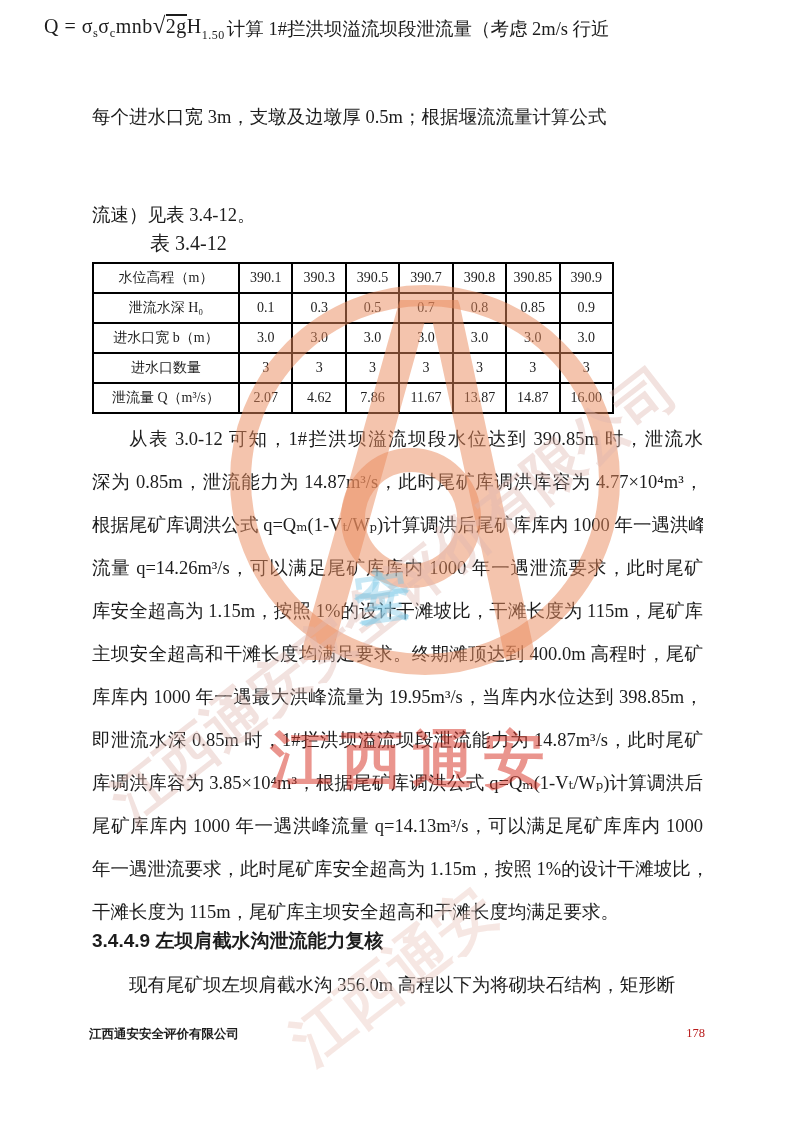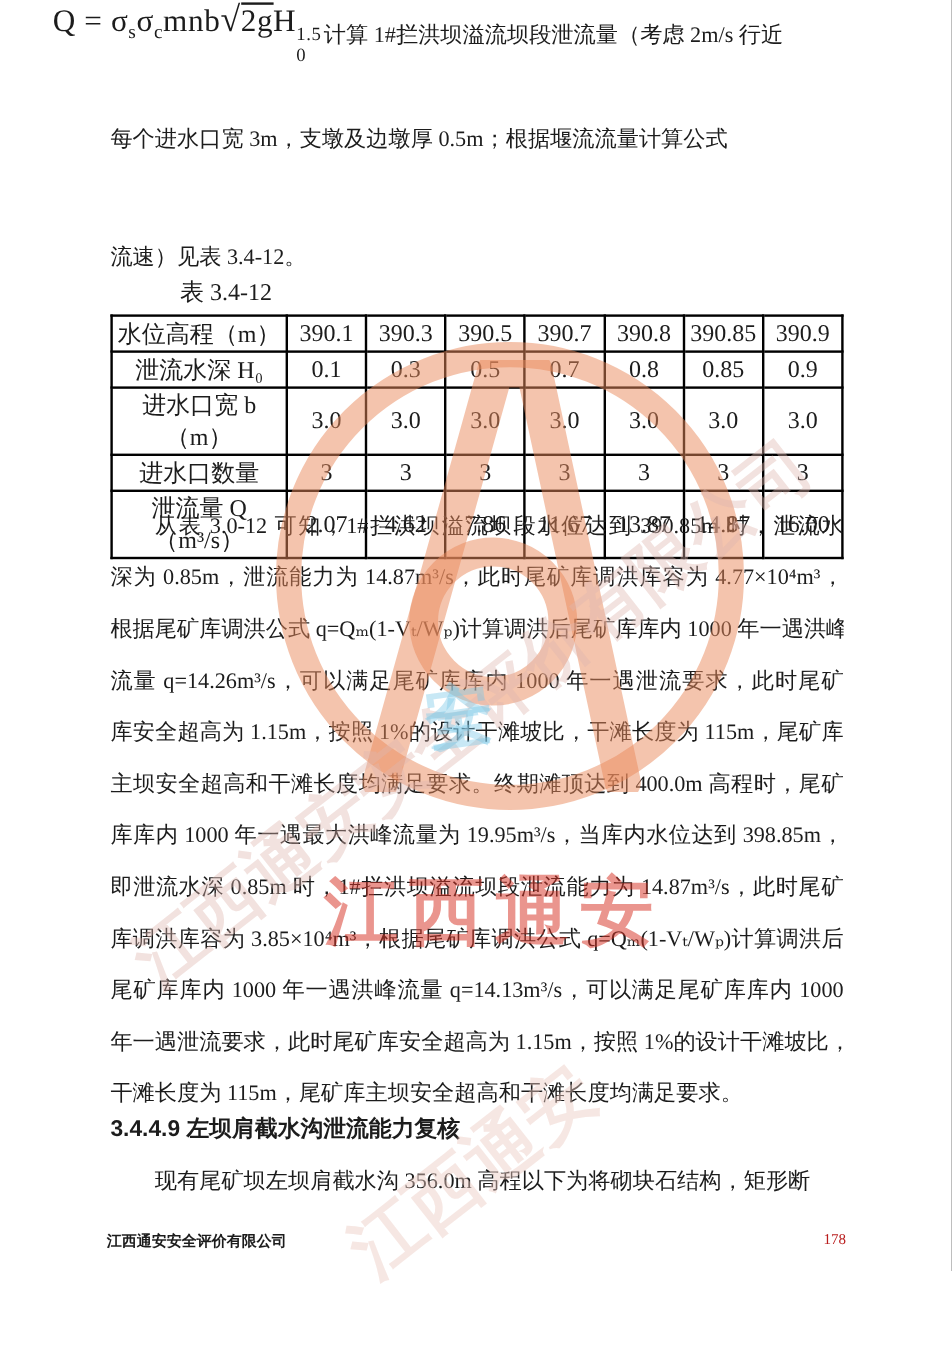--- a/index.html
+++ b/index.html
@@ -8,33 +8,33 @@
   
   .header{position:absolute;top:54px;left:89px;width:616px;display:flex;
           justify-content:space-between;align-items:flex-end;border-bottom:2px solid #1a1a1a;
           padding-bottom:7px;font-size:12.5px;}
   
   .tline{position:absolute;left:92px;width:611px;font-size:18.5px;line-height:42px;
          white-space:nowrap;}
   .l1{top:96px;}
   .lf{top:142px;height:56px;display:flex;align-items:center;padding-left:44px;
       font-size:18.5px;white-space:nowrap;width:567px;}
-  .formula{font-size:26px;letter-spacing:.5px;margin-right:2px;}
+  .formula{font-size:20px;letter-spacing:.5px;margin-right:2px;}
   .formula .sub{font-size:.62em;vertical-align:-.35em;}
   .formula .rad{font-size:1.15em;}
   .formula .over{display:inline-block;border-top:2px solid #1c1c1c;line-height:1.05;}
-  .formula .ss{display:inline-flex;flex-direction:column;font-size:.6em;line-height:1.15;
+  .formula .ss{display:inline-flex;flex-direction:row;font-size:.6em;line-height:1.15;
                vertical-align:-.45em;}
   .l3{top:194px;}
   
   .caption{position:absolute;top:230px;left:92px;width:611px;display:flex;gap:56px;
            padding-left:58px;font-size:20px;font-weight:500;box-sizing:border-box;}
   
-  table.dis{position:absolute;top:262px;left:92px;width:611px;border-collapse:collapse;
-            font-size:20px;table-layout:fixed;}
+  table.dis{position:absolute;top:262px;left:92px;width:522px;border-collapse:collapse;
+            font-size:14px;table-layout:fixed;}
   table.dis td{border:2px solid #000;text-align:center;height:28px;padding:0 2px;
                overflow:hidden;}
   table.dis td.lbl{width:140px;}
   
   .mainpara{position:absolute;top:418px;left:92px;width:611px;font-size:18.5px;}
   .bline{line-height:43px;white-space:nowrap;text-align:justify;text-align-last:justify;
          overflow:hidden;}
   .bline.indent{text-indent:37px;}
   .bline.last{text-align-last:left;}
   

